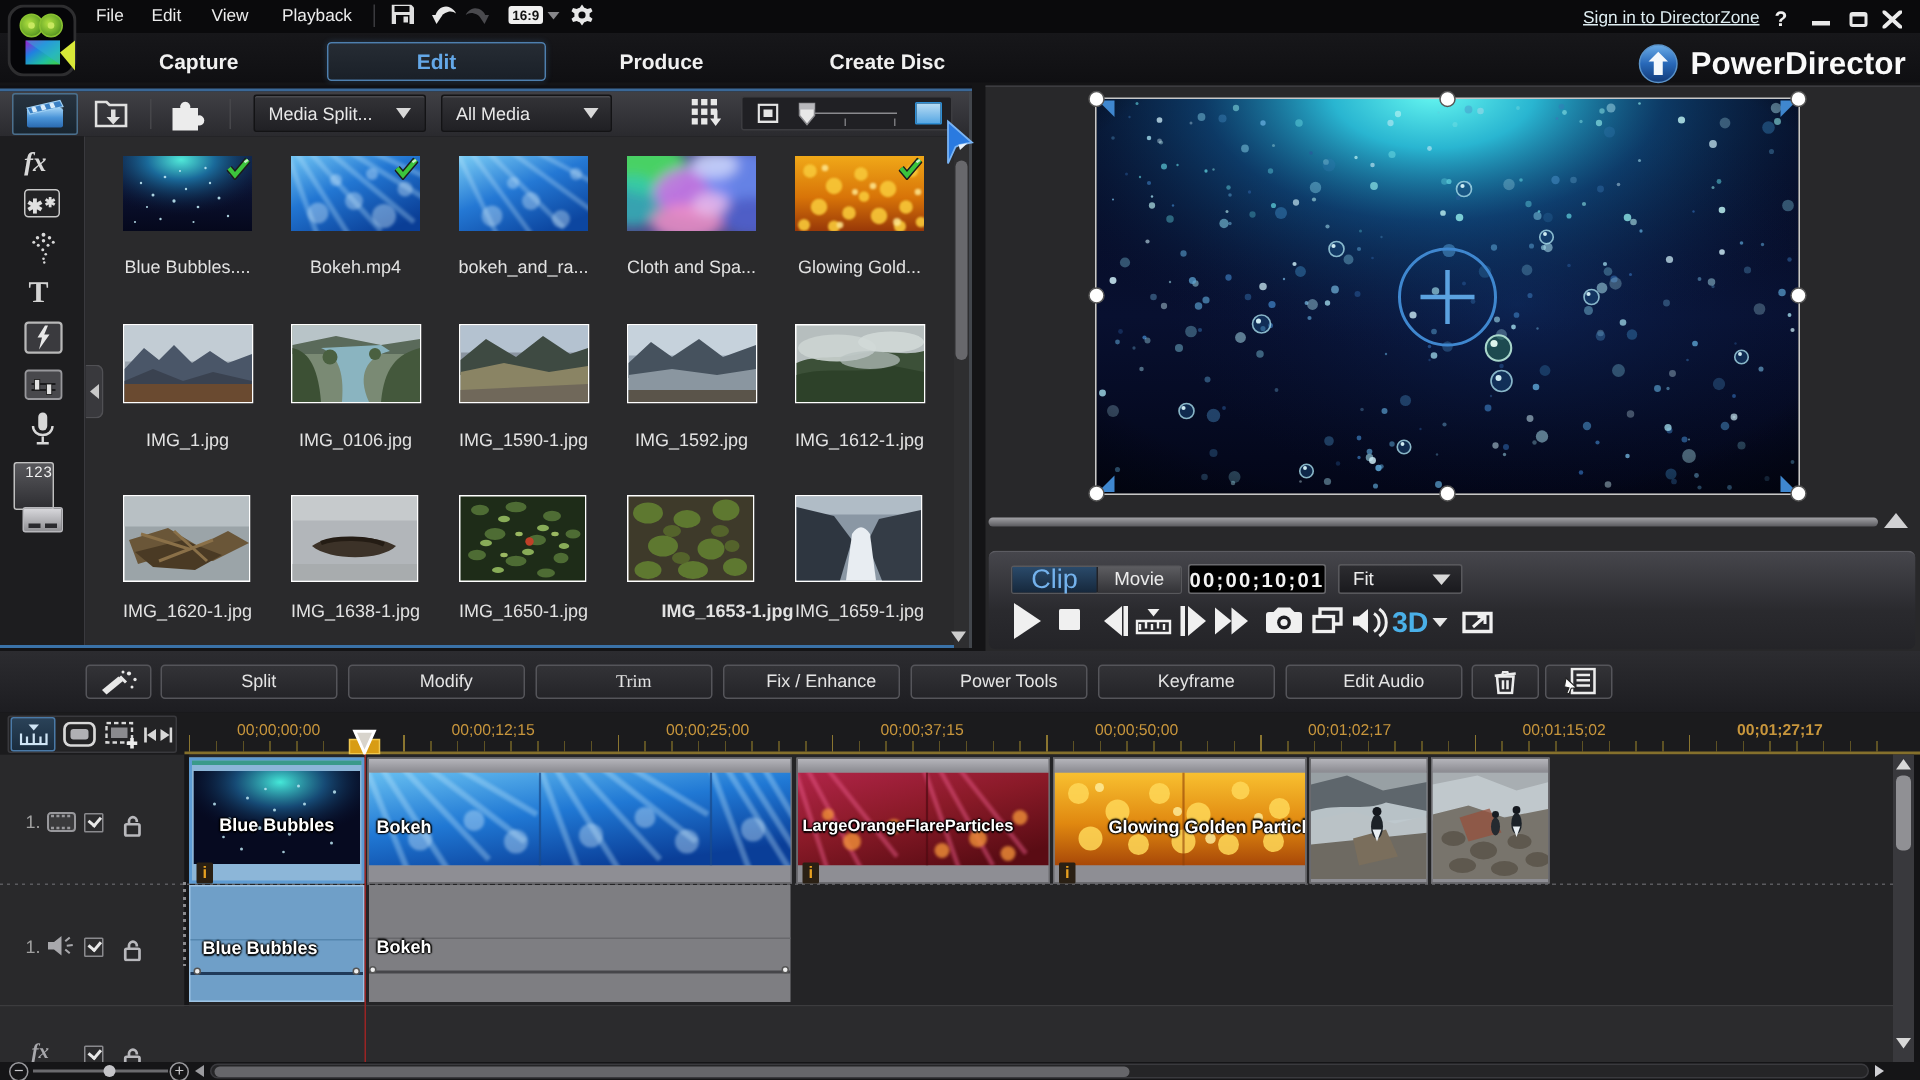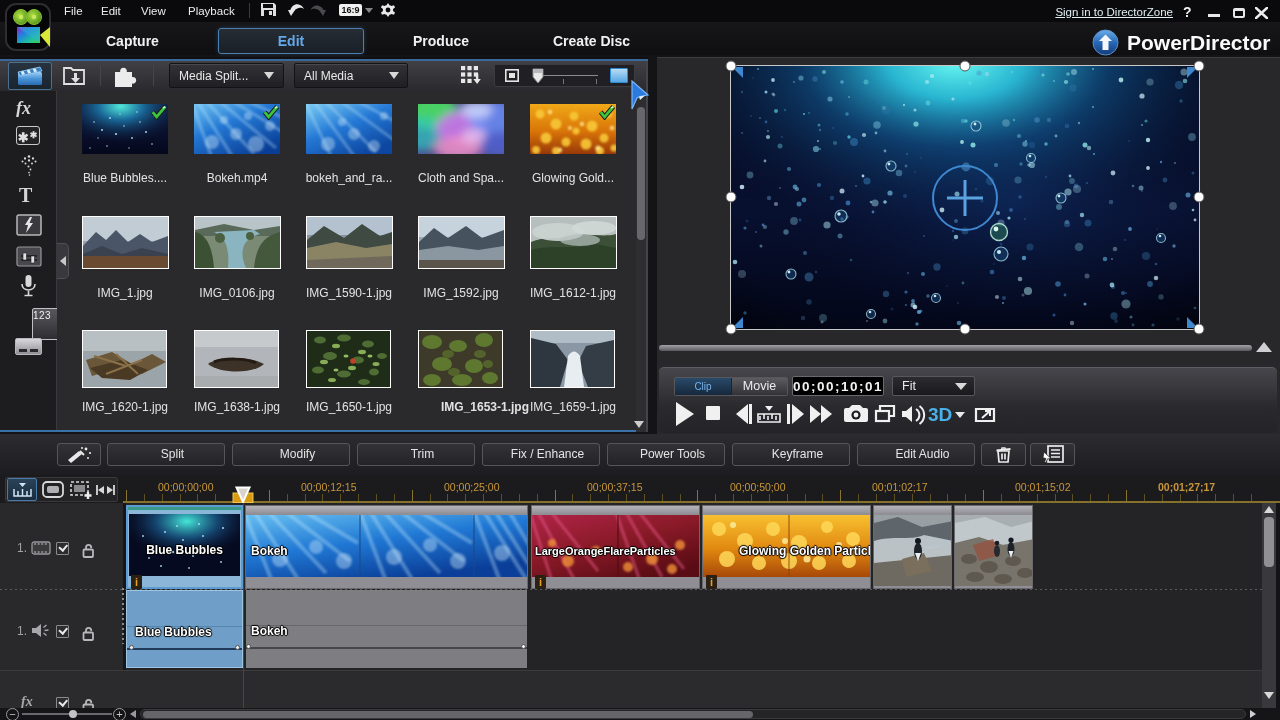--- a/index.html
+++ b/index.html
@@ -219,21 +219,21 @@
     <rect x="1" y="1" width="24" height="19" rx="2" fill="#48484c" stroke="#98989c" stroke-width="1.2"></rect>
     <path d="M5 10 H21 M5 14 H21" stroke="#1a1a1c" stroke-width="1.4"></path>
     <rect x="7" y="7" width="3.5" height="7" fill="#e0e0e0" stroke="#222" stroke-width="0.6"></rect>
     <rect x="15" y="10" width="3.5" height="7" fill="#e0e0e0" stroke="#222" stroke-width="0.6"></rect>
   </svg>
   <svg class="abs" style="left:20px;top:274px;" width="17" height="25" viewBox="0 0 17 25">
     <rect x="5.5" y="1" width="6" height="12" rx="3" fill="#d8d8d8"></rect>
     <path d="M2 10 C2 18 15 18 15 10" fill="none" stroke="#d8d8d8" stroke-width="1.6"></path>
     <path d="M8.5 17 V21 M4.5 21.5 H12.5" stroke="#d8d8d8" stroke-width="1.6"></path>
   </svg>
-  <div class="abs" style="left:32px;top:308px;width:27px;height:32px;border:1.5px solid #c0c0c0;border-radius:2px;background:linear-gradient(#58585c,#2e2e32);color:#f0f0f0;font-size:10px;text-align:left;line-height:14px;letter-spacing:0.5px;">123</div>
+  <div class="abs" style="left:9px;top:308px;width:27px;height:32px;border:1.5px solid #c0c0c0;border-radius:2px;background:linear-gradient(#58585c,#2e2e32);color:#f0f0f0;font-size:10px;text-align:right;line-height:14px;letter-spacing:0.5px;">123</div>
   <div class="abs" style="left:15px;top:338px;width:27px;height:17px;border:1.5px solid #b8b8bc;border-radius:2px;background:linear-gradient(#d8d8dc,#909094);"></div>
   <div class="abs" style="left:19px;top:349px;width:8px;height:2.5px;background:#2a2a2e;"></div>
   <div class="abs" style="left:30px;top:349px;width:8px;height:2.5px;background:#2a2a2e;"></div>
   <div class="abs" id="mediapanel"></div>
   <div class="abs" id="mediabottom"></div>
 
   <svg class="abs" style="left:82px;top:104px;" width="86" height="50" viewBox="0 0 86 50">
     <defs>
       <radialGradient id="bbg" cx="0.45" cy="0.05" r="0.75">
           <stop offset="0" stop-color="#50e8d8"></stop>
@@ -874,21 +874,21 @@
         <circle cx="243" cy="272" r="5"></circle>
         <circle cx="477" cy="272" r="5"></circle>
       </g>
   </svg>
 
   <div class="abs" style="left:659px;top:345px;width:593px;height:6px;background:linear-gradient(#a2a2a6,#5a5a5e);border-radius:3px;"></div>
   <div class="abs" style="left:1256px;top:342px;width:0;height:0;border-left:8px solid transparent;border-right:8px solid transparent;border-bottom:10px solid #d0d0d2;"></div>
   <div class="abs" style="left:659px;top:367px;width:618px;height:66px;background:linear-gradient(#46464c,#2a2a2e 60%,#242428);border-radius:5px;border-top:1px solid #5c5c62;"></div>
 
   <div class="abs" style="left:674px;top:377px;width:114px;height:19px;border:1px solid #58585c;border-radius:2px;background:#222226;"></div>
-  <div class="abs" style="left:675px;top:378px;width:56px;height:17px;background:linear-gradient(#2a4a6a,#16283c);color:#74b2ec;font-size:10px;text-align:center;line-height:17px;">Clip</div>
+  <div class="abs" style="left:675px;top:378px;width:56px;height:17px;background:linear-gradient(#2a4a6a,#16283c);color:#74b2ec;font-size:18px;text-align:center;line-height:17px;">Clip</div>
   <div class="abs" style="left:732px;top:378px;width:55px;height:17px;background:linear-gradient(#5c5c60,#333337);color:#ececec;font-size:12.5px;text-align:center;line-height:17px;">Movie</div>
   <div class="abs" style="left:792px;top:376px;width:92px;height:20px;background:#000;border:1px solid #6a6a6e;border-radius:2px;color:#f2f2f2;font-size:13.5px;font-weight:bold;text-align:center;line-height:19px;letter-spacing:1.5px;">00;00;10;01</div>
   <div class="abs" style="left:892px;top:376px;width:83px;height:20px;background:linear-gradient(#2c2c30,#1a1a1e);border:1px solid #58585c;border-radius:2px;color:#ececec;font-size:12.5px;line-height:19px;padding-left:9px;">Fit</div>
   <div class="abs" style="left:955px;top:383px;width:0;height:0;border-left:6px solid transparent;border-right:6px solid transparent;border-top:7px solid #d8d8d8;"></div>
 
   <svg class="abs" style="left:670px;top:400px;" width="330" height="28" viewBox="0 0 330 28">
     <g fill="#f0f0f0">
       <path d="M6 2 L6 26 L24 14 Z"></path>
       <rect x="36" y="6" width="14" height="14" rx="1"></rect>
       <path d="M78 4 V24 L66 14 Z"></path>
@@ -919,21 +919,21 @@
     </g>
     <path d="M285 12 l10 0 l-5 6 Z" fill="#e8e8e8"></path>
     <g fill="none" stroke="#f0f0f0" stroke-width="2.2">
         <path d="M306 9 h18 v12 h-18 Z"></path>
         <path d="M312 18 l8 -7 m0 5 v-5 h-5" stroke-width="2"></path>
       </g>
   </svg>
   <div class="abs" id="toolrow"></div>
   <div class="abs tbtn" style="left:107px;width:118px;">Split</div>
   <div class="abs tbtn" style="left:232px;width:118px;">Modify</div>
-  <div class="abs tbtn" style="left:357px;width:118px;">Trim</div>
+  <div class="abs tbtn" style="left:357px;width:118px;font-family:Liberation Serif, serif;">Trim</div>
   <div class="abs tbtn" style="left:482px;width:118px;">Fix / Enhance</div>
   <div class="abs tbtn" style="left:607px;width:118px;">Power Tools</div>
   <div class="abs tbtn" style="left:732px;width:118px;">Keyframe</div>
   <div class="abs tbtn" style="left:857px;width:118px;">Edit Audio</div>
   <div class="abs tbtn" style="left:57px;width:44px;"></div>
   <svg class="abs" style="left:66px;top:446px;" width="26" height="18" viewBox="0 0 26 18">
     <path d="M2 16 L13 7 L16 10 L5 19 Z" fill="#e8e8e8" transform="translate(0,-2)"></path>
     <path d="M14 5 L18 9" stroke="#e8e8e8" stroke-width="2"></path>
     <g fill="#e8e8e8">
         <circle cx="20" cy="3" r="1.4"></circle>

